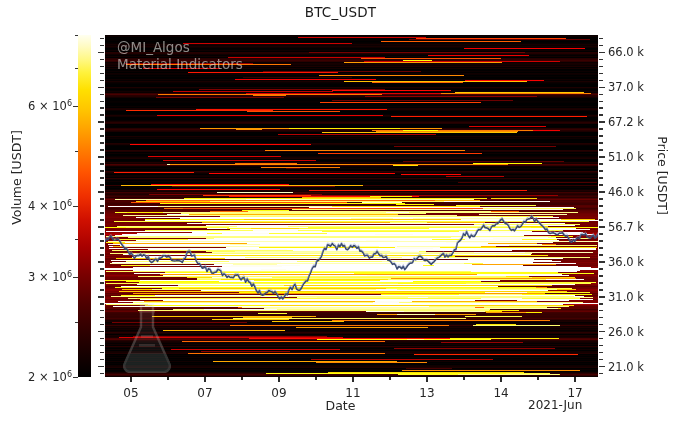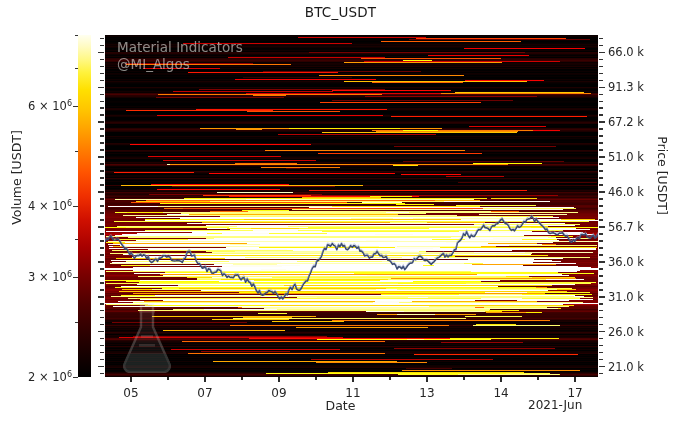--- a/index.html
+++ b/index.html
@@ -878,22 +878,22 @@
       <div class="row" style="top: 339px; left: 292.883px; width: 162.27px; background: rgb(255, 255, 32);"></div>
       <div class="row" style="top: 339px; left: 352.906px; width: 100.865px; background: rgb(255, 255, 124);"></div>
       <div class="row" style="top: 340px; width: 493px; background: rgb(46, 0, 0);"></div>
       <div class="row" style="top: 341px; width: 493px; background: rgb(14, 0, 0);"></div>
     </div>
   <svg id="priceline" viewBox="0 0 493 342" preserveAspectRatio="none">
     <polyline id="pl" fill="none" stroke="#3a4a72" stroke-width="1.6" stroke-linejoin="round" points="0.0,206.9 1.5,204.1 3.1,204.7 4.6,202.0 6.2,201.3 7.7,204.2 9.3,205.3 10.8,204.9 12.4,203.9 13.9,205.1 15.5,207.3 17.0,209.8 18.5,211.7 20.1,214.1 21.6,213.9 23.2,216.4 24.7,219.6 26.3,218.2 27.8,220.1 29.4,223.4 30.9,221.2 32.5,220.4 34.0,220.6 35.5,219.1 37.1,221.2 38.6,219.6 40.2,220.4 41.7,223.7 43.3,221.5 44.8,226.0 46.4,227.5 47.9,226.8 49.5,225.0 51.0,224.1 52.5,226.3 54.1,223.1 55.6,223.2 57.2,222.0 58.7,220.5 60.3,221.1 61.8,222.1 63.4,221.5 64.9,222.0 66.5,225.2 68.0,225.8 69.5,226.0 71.1,225.8 72.6,225.4 74.2,225.8 75.7,226.2 77.3,227.5 78.8,223.9 80.4,223.1 81.9,217.8 83.5,216.3 85.0,216.3 86.5,220.9 88.1,220.6 89.6,220.0 91.2,225.9 92.7,228.4 94.3,228.5 95.8,230.9 97.4,233.3 98.9,232.8 100.5,231.7 102.0,236.5 103.5,233.7 105.1,234.4 106.6,237.9 108.2,238.2 109.7,237.4 111.3,237.0 112.8,234.3 114.4,234.9 115.9,235.9 117.5,240.6 119.0,238.8 120.5,240.0 122.1,242.5 123.6,241.2 125.2,242.5 126.7,242.4 128.3,242.8 129.8,240.3 131.4,240.2 132.9,239.7 134.5,242.8 136.0,244.9 137.5,243.0 139.1,242.4 140.6,247.2 142.2,243.9 143.7,246.8 145.3,247.6 146.8,251.2 148.4,249.0 149.9,251.8 151.5,255.9 153.0,258.0 154.5,255.5 156.1,259.6 157.6,260.3 159.2,259.5 160.7,258.1 162.3,257.4 163.8,255.5 165.4,256.2 166.9,256.8 168.5,258.4 170.0,256.7 171.5,258.5 173.1,261.7 174.6,263.9 176.2,261.9 177.7,264.0 179.3,261.8 180.8,258.9 182.4,259.8 183.9,254.7 185.5,252.3 187.0,254.6 188.5,251.1 190.1,249.2 191.6,254.1 193.2,255.2 194.7,255.2 196.3,253.4 197.8,250.1 199.4,247.9 200.9,246.0 202.5,245.9 204.0,241.0 205.5,238.0 207.1,233.6 208.6,231.4 210.2,231.7 211.7,226.3 213.3,225.5 214.8,224.0 216.4,221.6 217.9,216.7 219.5,213.4 221.0,214.6 222.5,209.7 224.1,210.3 225.6,211.2 227.2,208.6 228.7,210.3 230.3,211.1 231.8,214.7 233.4,210.1 234.9,211.7 236.5,208.7 238.0,211.4 239.5,210.5 241.1,214.3 242.6,214.7 244.2,212.9 245.7,210.7 247.3,212.3 248.8,210.6 250.4,211.2 251.9,213.3 253.5,211.8 255.0,216.3 256.5,216.1 258.1,217.7 259.6,220.9 261.2,220.3 262.7,220.4 264.3,223.2 265.8,222.1 267.4,222.1 268.9,218.9 270.5,218.8 272.0,216.3 273.5,218.7 275.1,220.8 276.6,220.4 278.2,222.5 279.7,222.2 281.3,221.5 282.8,225.1 284.4,225.4 285.9,226.8 287.5,229.4 289.0,228.6 290.5,230.0 292.1,234.0 293.6,231.7 295.2,232.1 296.7,233.7 298.3,231.3 299.8,234.6 301.4,232.5 302.9,230.3 304.5,228.6 306.0,228.1 307.5,227.8 309.1,223.7 310.6,224.8 312.2,223.4 313.7,221.5 315.3,221.2 316.8,222.3 318.4,224.6 319.9,225.7 321.5,225.1 323.0,226.2 324.5,227.6 326.1,229.3 327.6,227.9 329.2,226.6 330.7,224.7 332.3,223.0 333.8,222.4 335.4,221.1 336.9,219.6 338.5,218.5 340.0,222.1 341.5,220.0 343.1,221.9 344.6,220.2 346.2,220.5 347.7,218.1 349.3,214.9 350.8,214.7 352.4,208.0 353.9,206.5 355.5,205.3 357.0,202.9 358.5,198.7 360.1,200.5 361.6,196.5 363.2,200.3 364.7,202.8 366.3,200.0 367.8,201.4 369.4,201.4 370.9,198.8 372.5,195.6 374.0,194.5 375.5,194.7 377.1,192.6 378.6,190.2 380.2,192.7 381.7,192.9 383.3,193.8 384.8,195.6 386.4,192.0 387.9,190.7 389.5,190.9 391.0,189.0 392.5,188.7 394.1,187.1 395.6,185.0 397.2,183.8 398.7,186.7 400.3,188.4 401.8,188.9 403.4,190.5 404.9,193.8 406.5,195.4 408.0,194.4 409.5,195.8 411.1,193.4 412.6,190.9 414.2,192.4 415.7,191.6 417.3,189.4 418.8,186.6 420.4,187.3 421.9,184.4 423.5,183.9 425.0,183.6 426.5,181.4 428.1,183.0 429.6,186.7 431.2,183.9 432.7,186.4 434.3,187.8 435.8,189.6 437.4,191.0 438.9,192.5 440.5,194.8 442.0,193.9 443.5,197.7 445.1,198.4 446.6,198.0 448.2,197.8 449.7,198.4 451.3,199.5 452.8,199.6 454.4,198.0 455.9,198.3 457.5,197.7 459.0,200.0 460.5,201.1 462.1,200.7 463.6,203.5 465.2,206.6 466.7,207.3 468.3,205.0 469.8,206.4 471.4,203.8 472.9,203.0 474.5,203.9 476.0,199.5 477.5,199.4 479.1,200.0 480.6,198.7 482.2,202.0 483.7,202.7 485.3,203.2 486.8,201.4 488.4,200.1 489.9,203.2 491.5,202.1 493.0,199.0"></polyline>
     <polyline id="pl2" fill="none" stroke="#8fa0c8" stroke-width="0.7" stroke-linejoin="round" opacity="0.75" points="0.0,205.1 1.5,202.3 3.1,202.9 4.6,200.2 6.2,199.5 7.7,202.4 9.3,203.5 10.8,203.1 12.4,202.1 13.9,203.3 15.5,205.5 17.0,208.0 18.5,209.9 20.1,212.3 21.6,212.1 23.2,214.6 24.7,217.8 26.3,216.4 27.8,218.3 29.4,221.6 30.9,219.4 32.5,218.6 34.0,218.8 35.5,217.3 37.1,219.4 38.6,217.8 40.2,218.6 41.7,221.9 43.3,219.7 44.8,224.2 46.4,225.7 47.9,225.0 49.5,223.2 51.0,222.3 52.5,224.5 54.1,221.3 55.6,221.4 57.2,220.2 58.7,218.7 60.3,219.3 61.8,220.3 63.4,219.7 64.9,220.2 66.5,223.4 68.0,224.0 69.5,224.2 71.1,224.0 72.6,223.6 74.2,224.0 75.7,224.4 77.3,225.7 78.8,222.1 80.4,221.3 81.9,216.0 83.5,214.5 85.0,214.5 86.5,219.1 88.1,218.8 89.6,218.2 91.2,224.1 92.7,226.6 94.3,226.7 95.8,229.1 97.4,231.5 98.9,231.0 100.5,229.9 102.0,234.7 103.5,231.9 105.1,232.6 106.6,236.1 108.2,236.4 109.7,235.6 111.3,235.2 112.8,232.5 114.4,233.1 115.9,234.1 117.5,238.8 119.0,237.0 120.5,238.2 122.1,240.7 123.6,239.4 125.2,240.7 126.7,240.6 128.3,241.0 129.8,238.5 131.4,238.4 132.9,237.9 134.5,241.0 136.0,243.1 137.5,241.2 139.1,240.6 140.6,245.4 142.2,242.1 143.7,245.0 145.3,245.8 146.8,249.4 148.4,247.2 149.9,250.0 151.5,254.1 153.0,256.2 154.5,253.7 156.1,257.8 157.6,258.5 159.2,257.7 160.7,256.3 162.3,255.6 163.8,253.7 165.4,254.4 166.9,255.0 168.5,256.6 170.0,254.9 171.5,256.7 173.1,259.9 174.6,262.1 176.2,260.1 177.7,262.2 179.3,260.0 180.8,257.1 182.4,258.0 183.9,252.9 185.5,250.5 187.0,252.8 188.5,249.3 190.1,247.4 191.6,252.3 193.2,253.4 194.7,253.4 196.3,251.6 197.8,248.3 199.4,246.1 200.9,244.2 202.5,244.1 204.0,239.2 205.5,236.2 207.1,231.8 208.6,229.6 210.2,229.9 211.7,224.5 213.3,223.7 214.8,222.2 216.4,219.8 217.9,214.9 219.5,211.6 221.0,212.8 222.5,207.9 224.1,208.5 225.6,209.4 227.2,206.8 228.7,208.5 230.3,209.3 231.8,212.9 233.4,208.3 234.9,209.9 236.5,206.9 238.0,209.6 239.5,208.7 241.1,212.5 242.6,212.9 244.2,211.1 245.7,208.9 247.3,210.5 248.8,208.8 250.4,209.4 251.9,211.5 253.5,210.0 255.0,214.5 256.5,214.3 258.1,215.9 259.6,219.1 261.2,218.5 262.7,218.6 264.3,221.4 265.8,220.3 267.4,220.3 268.9,217.1 270.5,217.0 272.0,214.5 273.5,216.9 275.1,219.0 276.6,218.6 278.2,220.7 279.7,220.4 281.3,219.7 282.8,223.3 284.4,223.6 285.9,225.0 287.5,227.6 289.0,226.8 290.5,228.2 292.1,232.2 293.6,229.9 295.2,230.3 296.7,231.9 298.3,229.5 299.8,232.8 301.4,230.7 302.9,228.5 304.5,226.8 306.0,226.3 307.5,226.0 309.1,221.9 310.6,223.0 312.2,221.6 313.7,219.7 315.3,219.4 316.8,220.5 318.4,222.8 319.9,223.9 321.5,223.3 323.0,224.4 324.5,225.8 326.1,227.5 327.6,226.1 329.2,224.8 330.7,222.9 332.3,221.2 333.8,220.6 335.4,219.3 336.9,217.8 338.5,216.7 340.0,220.3 341.5,218.2 343.1,220.1 344.6,218.4 346.2,218.7 347.7,216.3 349.3,213.1 350.8,212.9 352.4,206.2 353.9,204.7 355.5,203.5 357.0,201.1 358.5,196.9 360.1,198.7 361.6,194.7 363.2,198.5 364.7,201.0 366.3,198.2 367.8,199.6 369.4,199.6 370.9,197.0 372.5,193.8 374.0,192.7 375.5,192.9 377.1,190.8 378.6,188.4 380.2,190.9 381.7,191.1 383.3,192.0 384.8,193.8 386.4,190.2 387.9,188.9 389.5,189.1 391.0,187.2 392.5,186.9 394.1,185.3 395.6,183.2 397.2,182.0 398.7,184.9 400.3,186.6 401.8,187.1 403.4,188.7 404.9,192.0 406.5,193.6 408.0,192.6 409.5,194.0 411.1,191.6 412.6,189.1 414.2,190.6 415.7,189.8 417.3,187.6 418.8,184.8 420.4,185.5 421.9,182.6 423.5,182.1 425.0,181.8 426.5,179.6 428.1,181.2 429.6,184.9 431.2,182.1 432.7,184.6 434.3,186.0 435.8,187.8 437.4,189.2 438.9,190.7 440.5,193.0 442.0,192.1 443.5,195.9 445.1,196.6 446.6,196.2 448.2,196.0 449.7,196.6 451.3,197.7 452.8,197.8 454.4,196.2 455.9,196.5 457.5,195.9 459.0,198.2 460.5,199.3 462.1,198.9 463.6,201.7 465.2,204.8 466.7,205.5 468.3,203.2 469.8,204.6 471.4,202.0 472.9,201.2 474.5,202.1 476.0,197.7 477.5,197.6 479.1,198.2 480.6,196.9 482.2,200.2 483.7,200.9 485.3,201.4 486.8,199.6 488.4,198.3 489.9,201.4 491.5,200.3 493.0,197.2"></polyline>
   </svg>
   <div id="wm">
+    <div>@MI_Algos</div>
     <div>Material Indicators</div>
-    <div>@MI_Algos</div>
   </div>
   <svg id="flask" viewBox="0 0 56 72">
     <path d="M22 4 h12 v22 l16 36 a6 6 0 0 1 -5 9 h-34 a6 6 0 0 1 -5 -9 l16 -36 z" fill="rgba(120,140,140,0.35)" stroke="rgba(215,215,210,0.75)" stroke-width="2.4"></path>
     <path d="M9.5 52 h37 l4.5 10 a6 6 0 0 1 -5 9 h-36 a6 6 0 0 1 -5 -9 z" fill="rgba(110,140,138,0.55)"></path>
     <rect x="20" y="9" width="16" height="2.6" fill="rgba(215,215,210,0.55)"></rect>
     <rect x="22" y="34" width="12" height="2.6" fill="rgba(215,215,210,0.5)"></rect>
     <rect x="20" y="43" width="16" height="2.6" fill="rgba(215,215,210,0.5)"></rect>
   </svg>
 </div>
 
@@ -972,21 +972,21 @@
     <div class="yt minor" style="top: 79.5673px; left: 599px;"></div>
     <div class="yt minor" style="top: 72.5878px; left: 599px;"></div>
     <div class="yt minor" style="top: 65.6082px; left: 599px;"></div>
     <div class="yt minor" style="top: 58.6286px; left: 599px;"></div>
     <div class="yt minor" style="top: 51.649px; left: 599px;"></div>
     <div class="yt minor" style="top: 44.6694px; left: 599px;"></div>
     <div class="yt minor" style="top: 37.6898px; left: 599px;"></div>
     <div class="yt" style="top: 51.649px; left: 599px;"></div>
     <div class="ylab" style="top: 52.449px; left: 608px;">66.0 k</div>
     <div class="yt" style="top: 86.5469px; left: 599px;"></div>
-    <div class="ylab" style="top: 87.3469px; left: 608px;">91.3 k</div>
+    <div class="ylab" style="top: 87.3469px; left: 608px;">37.0 k</div>
     <div class="yt" style="top: 121.445px; left: 599px;"></div>
     <div class="ylab" style="top: 122.245px; left: 608px;">67.2 k</div>
     <div class="yt" style="top: 156.343px; left: 599px;"></div>
     <div class="ylab" style="top: 157.143px; left: 608px;">51.0 k</div>
     <div class="yt" style="top: 191.241px; left: 599px;"></div>
     <div class="ylab" style="top: 192.041px; left: 608px;">46.0 k</div>
     <div class="yt" style="top: 226.139px; left: 599px;"></div>
     <div class="ylab" style="top: 226.939px; left: 608px;">56.7 k</div>
     <div class="yt" style="top: 261.037px; left: 599px;"></div>
     <div class="ylab" style="top: 261.837px; left: 608px;">36.0 k</div>

